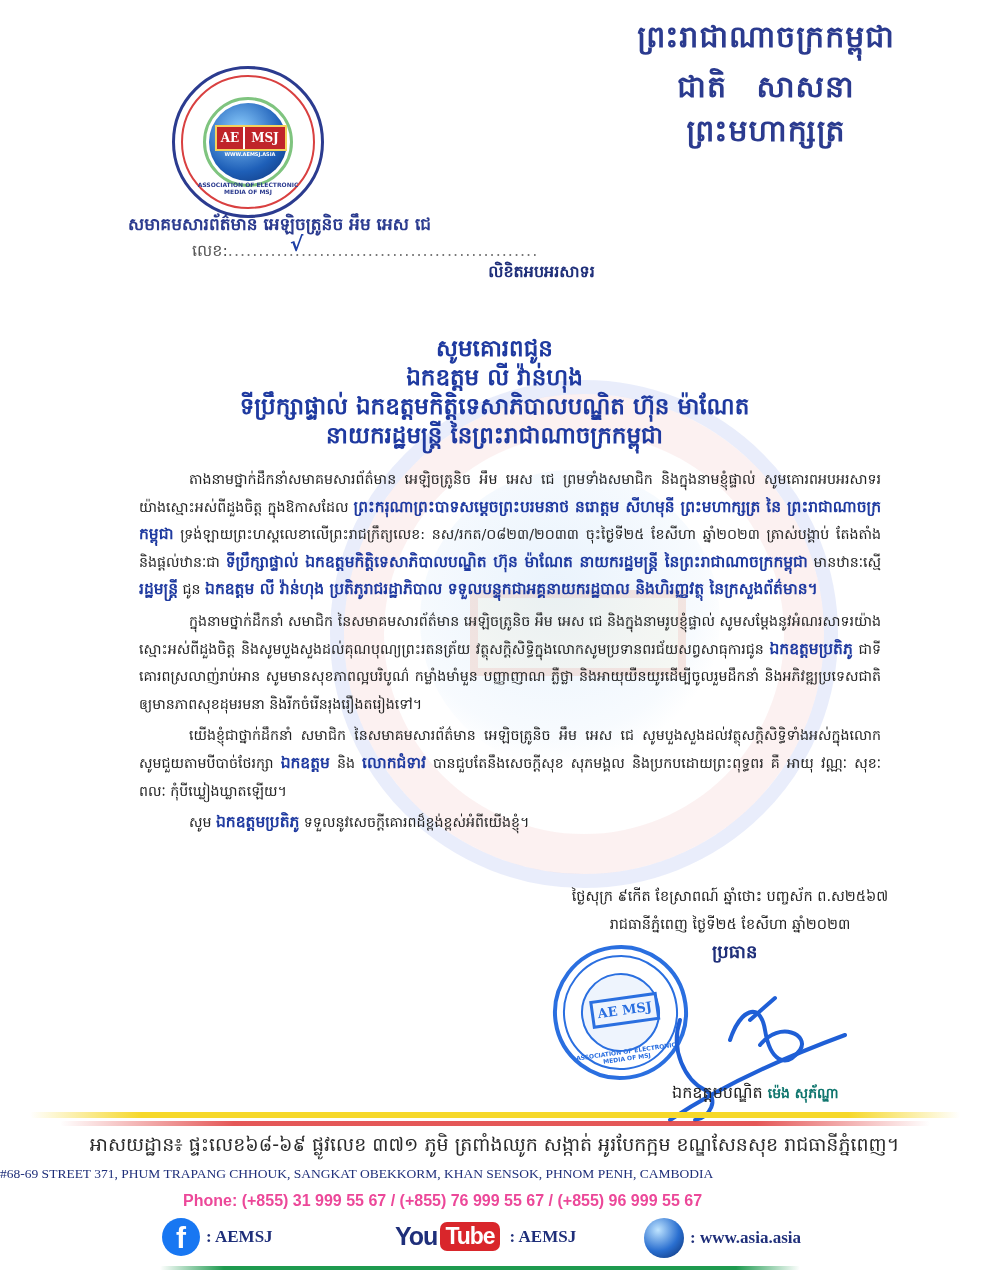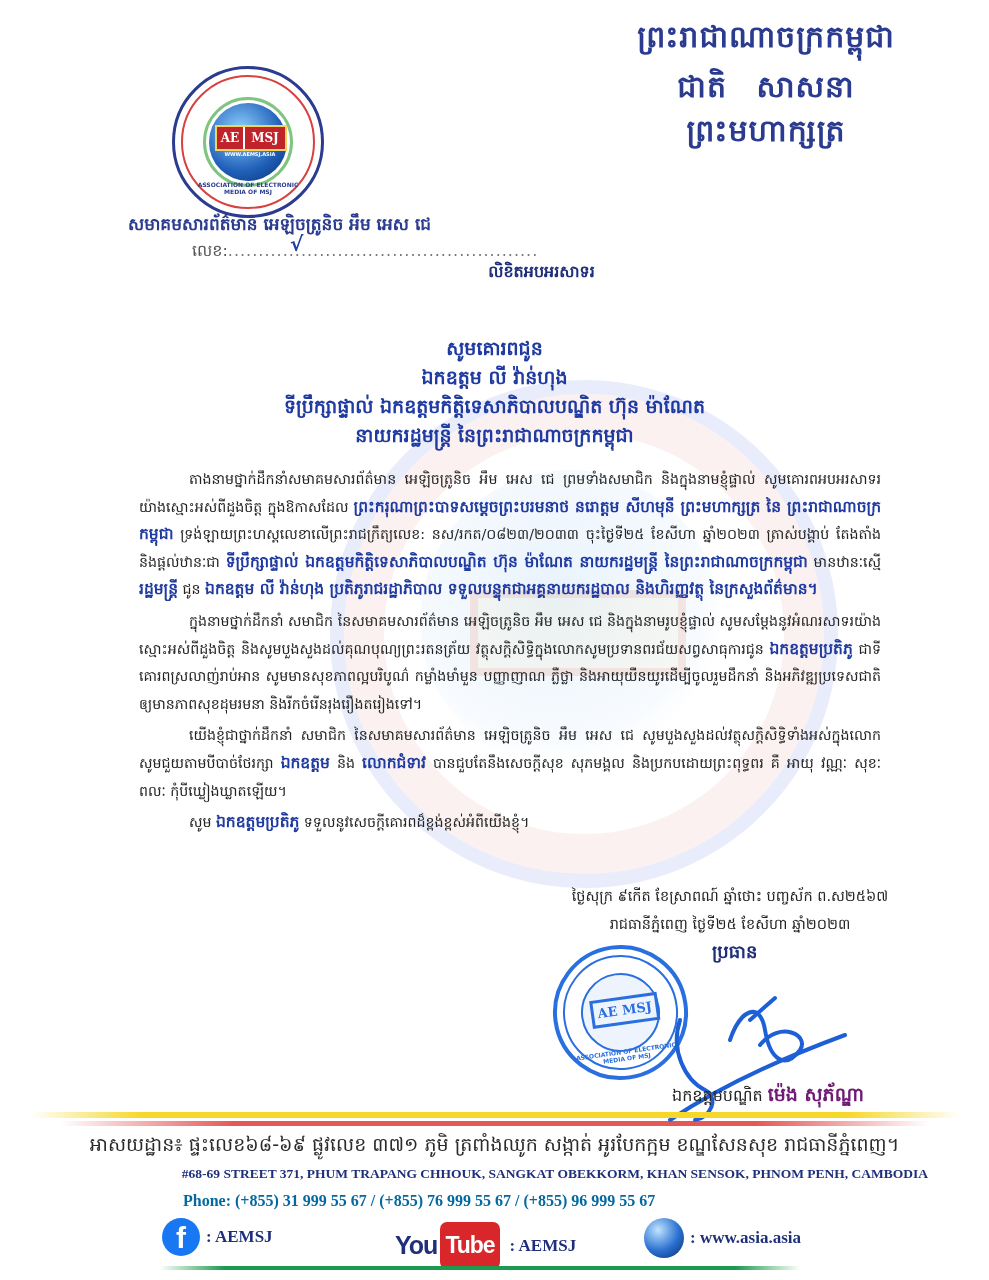--- a/index.html
+++ b/index.html
@@ -46,56 +46,56 @@
   .logo .arc-text { position: absolute; left: 12px; right: 12px; top: 112px; font-size: 6px; color: #2b3b8f; text-align: center; font-weight: bold; }
 
   .org-name { left: 128px; top: 213px; font-size: 17px; font-weight: bold; color: #2b3b8f; }
   .ref-line { left: 151px; top: 240px; font-size: 16px; color: #555; margin-left: 41px; }
   .ref-line .dots { letter-spacing: 1px; color: #777; }
   .ref-line .tick { color: #1d3fa6; font-weight: bold; font-size: 20px; position: absolute; left: 98px; top: -8px; }
 
   .doc-title { left: 0; width: 989px; top: 261px; text-align: center; font-size: 16px; font-weight: bold; color: #1f2f7a; padding-left: 47px; }
 
   .recipient { left: 0; width: 989px; top: 334px; text-align: center; color: #1f3aa0; font-weight: bold; }
-  .recipient div { font-size: 19px; line-height: 29px; }
+  .recipient div { font-size: 23px; line-height: 29px; }
 
   .body-text { left: 135px; width: 750px; top: 462px; font-size: 14.2px; line-height: 27.6px; color: #222; text-align: justify; }
   .body-text p { margin: 4px; }
   .body-text .indent { text-indent: 50px; }
   .body-text b { color: #1f3aa0; font-size: 15.5px; }
 
   .date-block { left: 560px; width: 340px; top: 882px; text-align: center; font-size: 14.5px; line-height: 28px; color: #222; }
   .president { left: 712px; top: 940px; font-size: 18px; font-weight: bold; color: #1f2f7a; }
 
   .stamp {
     left: 553px; top: 945px; width: 135px; height: 135px; border-radius: 50%;
     border: 4px solid #2a6fe0; box-sizing: border-box; transform: rotate(-8deg);
   }
   .stamp .in1 { position: absolute; inset: 6px; border-radius: 50%; border: 2px solid #2a6fe0; }
   .stamp .in2 { position: absolute; inset: 24px; border-radius: 50%; border: 2px solid #2a6fe0; background: rgba(42,111,224,0.08); }
   .stamp .box { position: absolute; left: 34px; top: 48px; width: 62px; height: 22px; border: 3px solid #2a6fe0; color: #2a6fe0; font-family: "DejaVu Serif", serif; font-weight: bold; font-size: 13px; text-align: center; line-height: 22px; }
   .stamp .ring-label { position: absolute; left: 8px; right: 8px; bottom: 14px; text-align: center; font-size: 6px; color: #2a6fe0; font-weight: bold; }
 
   .signature { left: 610px; top: 990px; width: 250px; height: 140px; }
   .signer { left: 672px; top: 1082px; font-size: 16px; color: #222; }
-  .signer b { color: #701a75; font-size: 19px; }
+  .signer b { color: #0f766e; font-size: 14px; }
 
   .rule-yellow { left: 30px; top: 1112px; width: 930px; height: 6px; background: linear-gradient(90deg, rgba(255,235,90,0), #f6d82a 12%, #f6d82a 88%, rgba(255,235,90,0)); border-radius: 3px; }
   .rule-red { left: 60px; top: 1121px; width: 870px; height: 5px; background: linear-gradient(90deg, rgba(230,60,60,0), #e03a3a 20%, #e03a3a 80%, rgba(230,60,60,0)); border-radius: 3px; opacity: 0.85; }
 
   .footer-kh { left: 0; width: 989px; top: 1132px; text-align: center; font-size: 19px; color: #2a2a2a; }
-  .footer-en { left: 0; width: 928px; top: 1166px; text-align: right; font-family: "Liberation Serif", serif; font-weight: bold; font-size: 13.5px; color: #1f2f7a; }
-  .footer-phone { left: 183px; top: 1192px; font-family: Liberation Serif, serif; font-weight: bold; font-size: 16px; color: #0369a1; }
+  .footer-en { left: 0; width: 928px; top: 1166px; text-align: left; font-family: "Liberation Serif", serif; font-weight: normal; font-size: 13.5px; color: #1f2f7a; }
+  .footer-phone { left: 183px; top: 1192px; font-family: Liberation Sans, sans-serif; font-weight: bold; font-size: 16px; color: #ec4899; }
 
   .social { top: 1218px; display: flex; align-items: center; }
   .social .label { font-family: "Liberation Serif", serif; font-weight: bold; font-size: 17px; color: #1f2f7a; margin-left: 6px; }
   .fb-icon { width: 38px; height: 38px; border-radius: 50%; background: #1877f2; color: #fff; font-family: "Liberation Sans", sans-serif; font-weight: bold; font-size: 30px; display: flex; align-items: flex-end; justify-content: center; overflow: hidden; line-height: 36px; }
   .yt-icon { display: flex; align-items: center; font-family: "Liberation Sans", sans-serif; font-weight: bold; }
   .yt-icon .you { color: #1f2f7a; font-size: 25px; letter-spacing: -1px; }
-  .yt-icon .tube { background: #d9262b; color: #fff; font-size: 23px; padding: 10px 5px; border-radius: 7px; margin-left: 3px; letter-spacing: -1px; }
+  .yt-icon .tube { background: #d9262b; color: #fff; font-size: 23px; padding: 1px 5px; border-radius: 7px; margin-left: 3px; letter-spacing: -1px; }
   .globe-icon { width: 40px; height: 40px; border-radius: 50%; background: radial-gradient(circle at 35% 30%, #bfe4ff, #2a6fd0 55%, #0a2b6a); }
 
   .rule-green { left: 160px; top: 1266px; width: 640px; height: 4px; background: linear-gradient(90deg, rgba(40,150,80,0), #1e9a4f 10%, #1e9a4f 90%, rgba(40,150,80,0)); border-radius: 2px; }
 </style>
 </head>
 <body>
 
 <div class="abs watermark"></div>
 <div class="abs watermark-inner"></div>
 <div class="abs watermark-box"></div>

